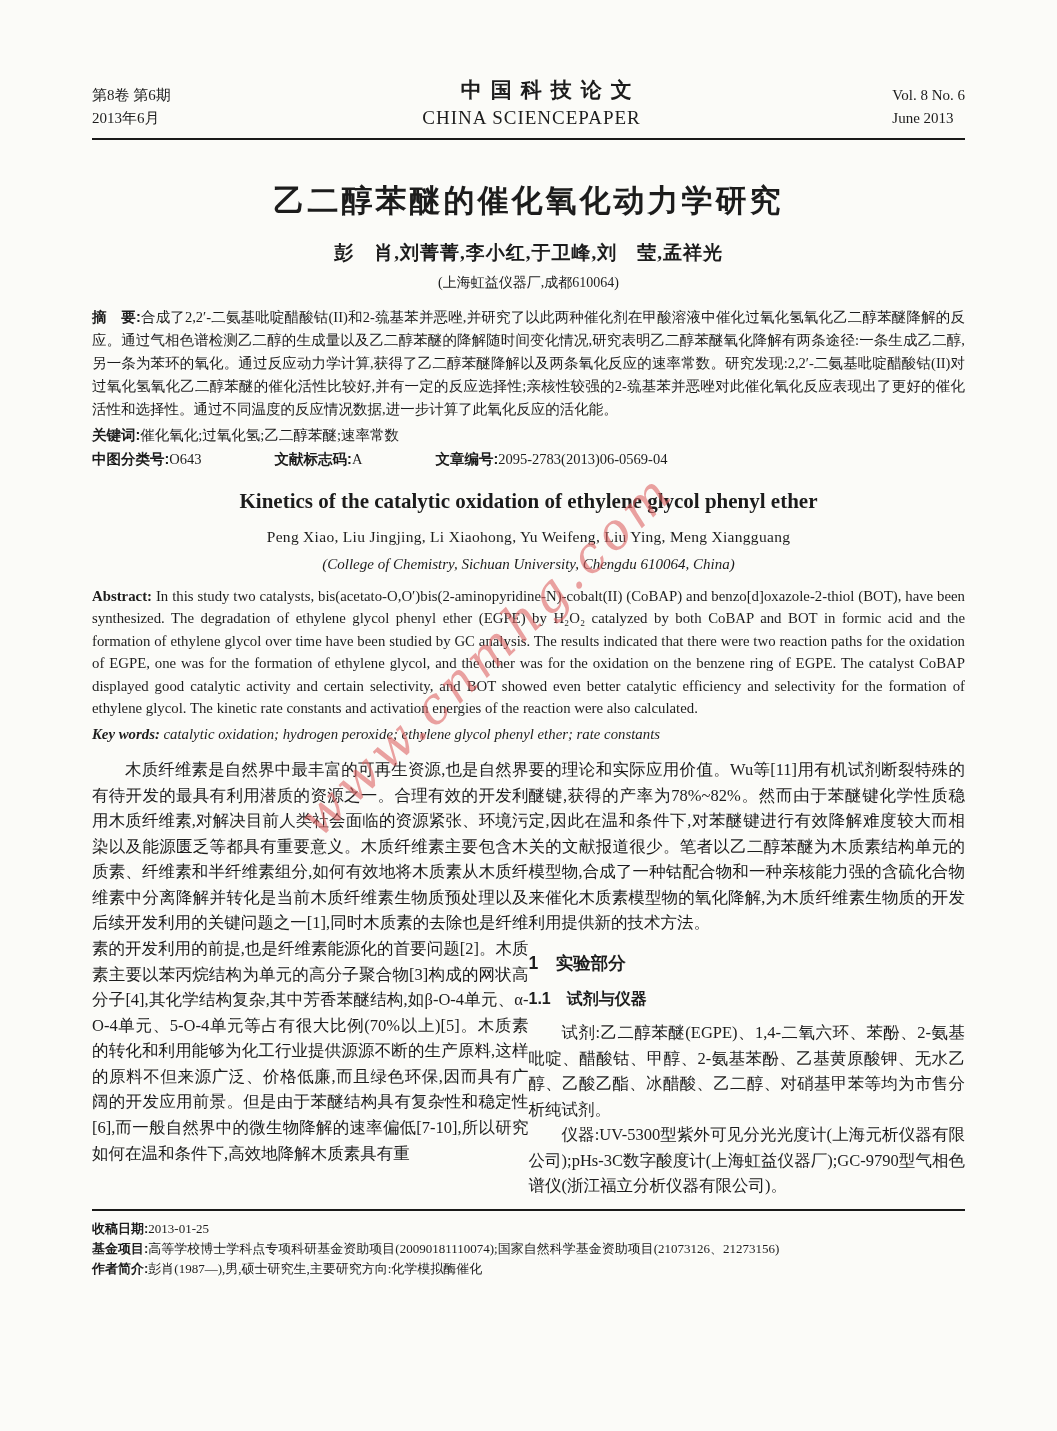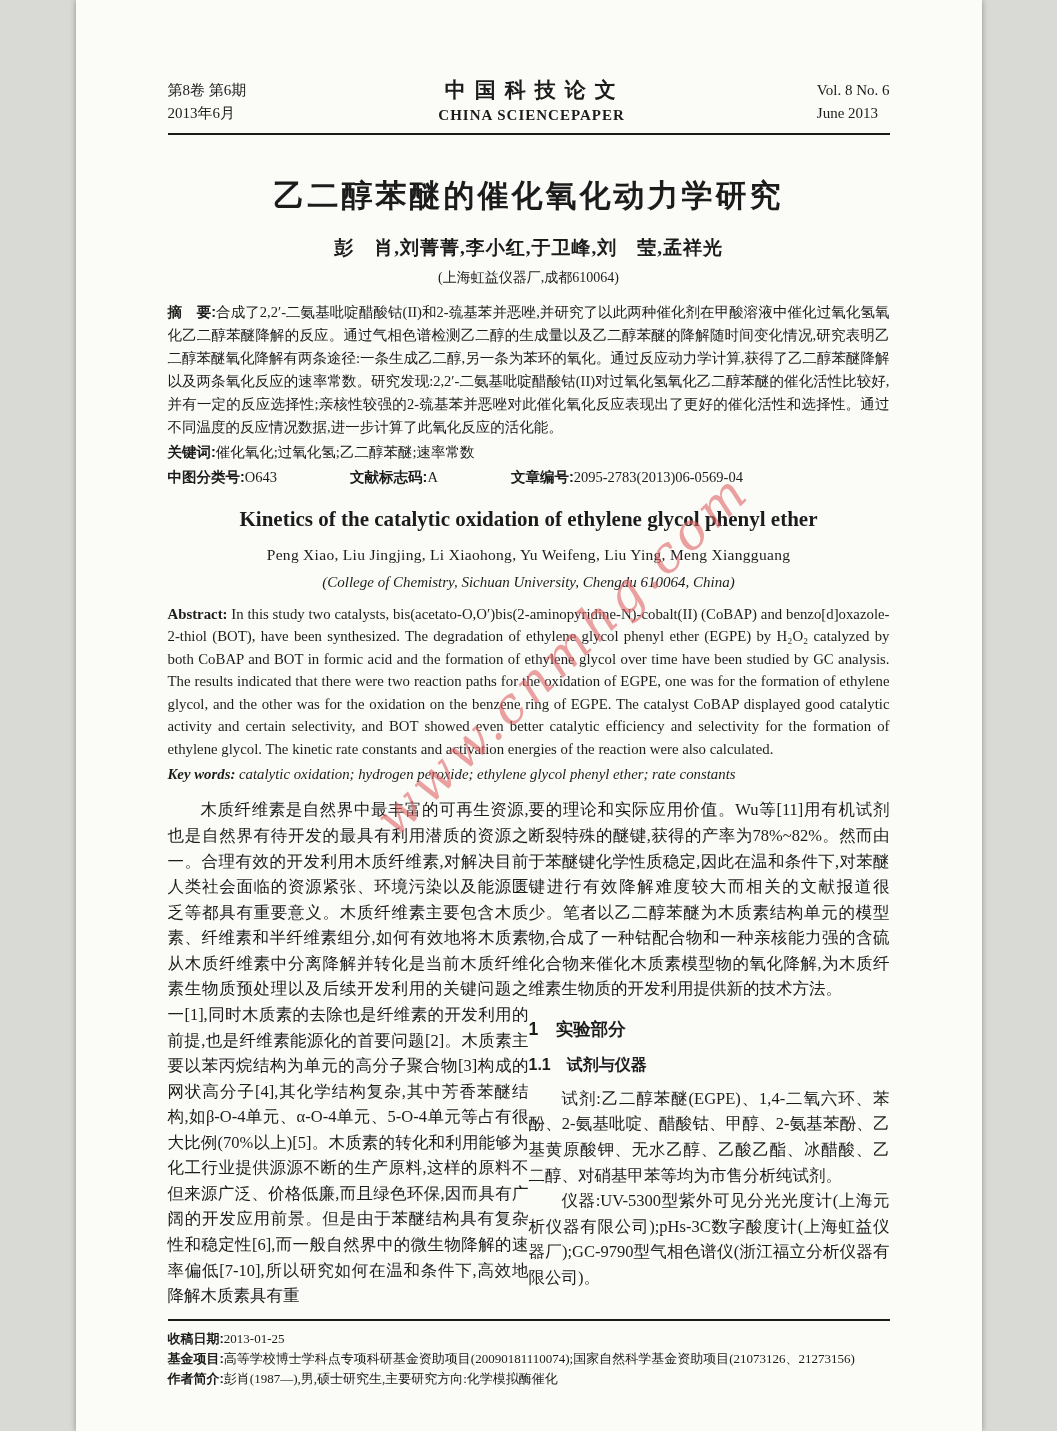--- a/index.html
+++ b/index.html
@@ -1,31 +1,31 @@
 <!DOCTYPE html>
 <html><head>
 <meta charset="utf-8">
 <style>
   * { box-sizing: border-box; margin: 0; padding: 0; }
   html, body { background: #d9d9d6; }
   .page {
-    width: 906px; height: 1431px; margin: 0 auto; position: relative;
+    width: 1057px; height: 1431px; margin: 0 auto; position: relative;
     background: #fbfbf8; color: #1c1c1c; overflow: hidden;
     font-family: "Liberation Serif", "DejaVu Serif", serif;
     padding: 76px 92px 0 92px;
     box-shadow: 0 0 6px rgba(0,0,0,.35);
   }
   
   .journal-header { display: flex; justify-content: space-between; align-items: flex-end;
     padding-bottom: 9px; border-bottom: 2.5px solid #1a1a1a; }
   .jh-left, .jh-right { font-size: 15px; line-height: 1.5; }
   .jh-right { text-align: left; }
   .jh-center { text-align: right; }
   .jh-cn { font-size: 21px; font-weight: bold; letter-spacing: 9px; }
-  .jh-en { font-size: 15px; font-weight: bold; letter-spacing: 1px; margin-top: 3px;
+  .jh-en { font-size: 19px; font-weight: normal; letter-spacing: 1px; margin-top: 3px;
     font-family: "Liberation Serif", serif; }
   
   .title-cn { margin-top: 40px; text-align: center; font-size: 31px; font-weight: bold;
     letter-spacing: 3px; }
   .authors-cn { margin-top: 18px; text-align: center; font-size: 19px; font-weight: bold;
     letter-spacing: 1px; }
   .affiliation-cn { margin-top: 8px; text-align: center; font-size: 14px; }
   
   .abstract-cn { margin-top: 14px; font-size: 14.5px; line-height: 1.58; text-align: justify; }
   .hei { font-family: "Liberation Sans", "DejaVu Sans", sans-serif; font-weight: bold; }

